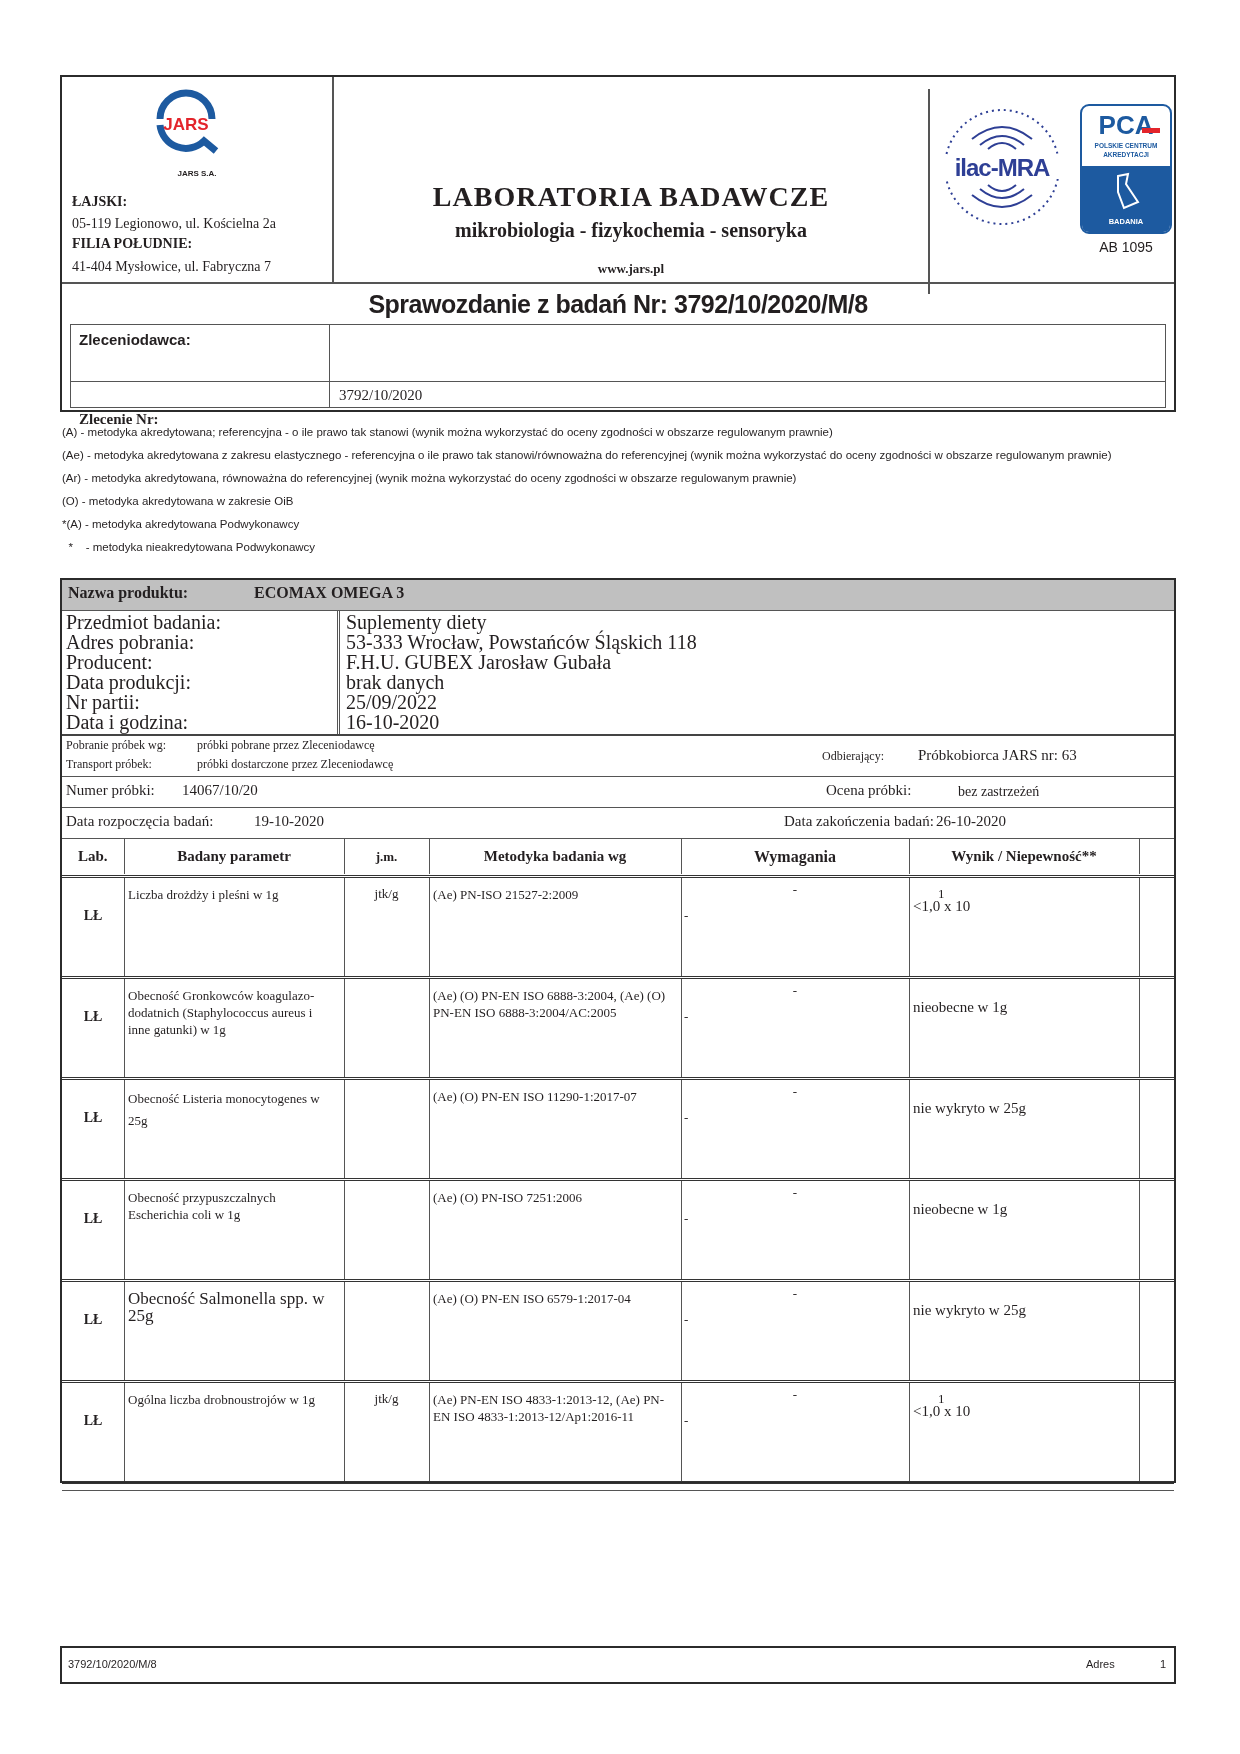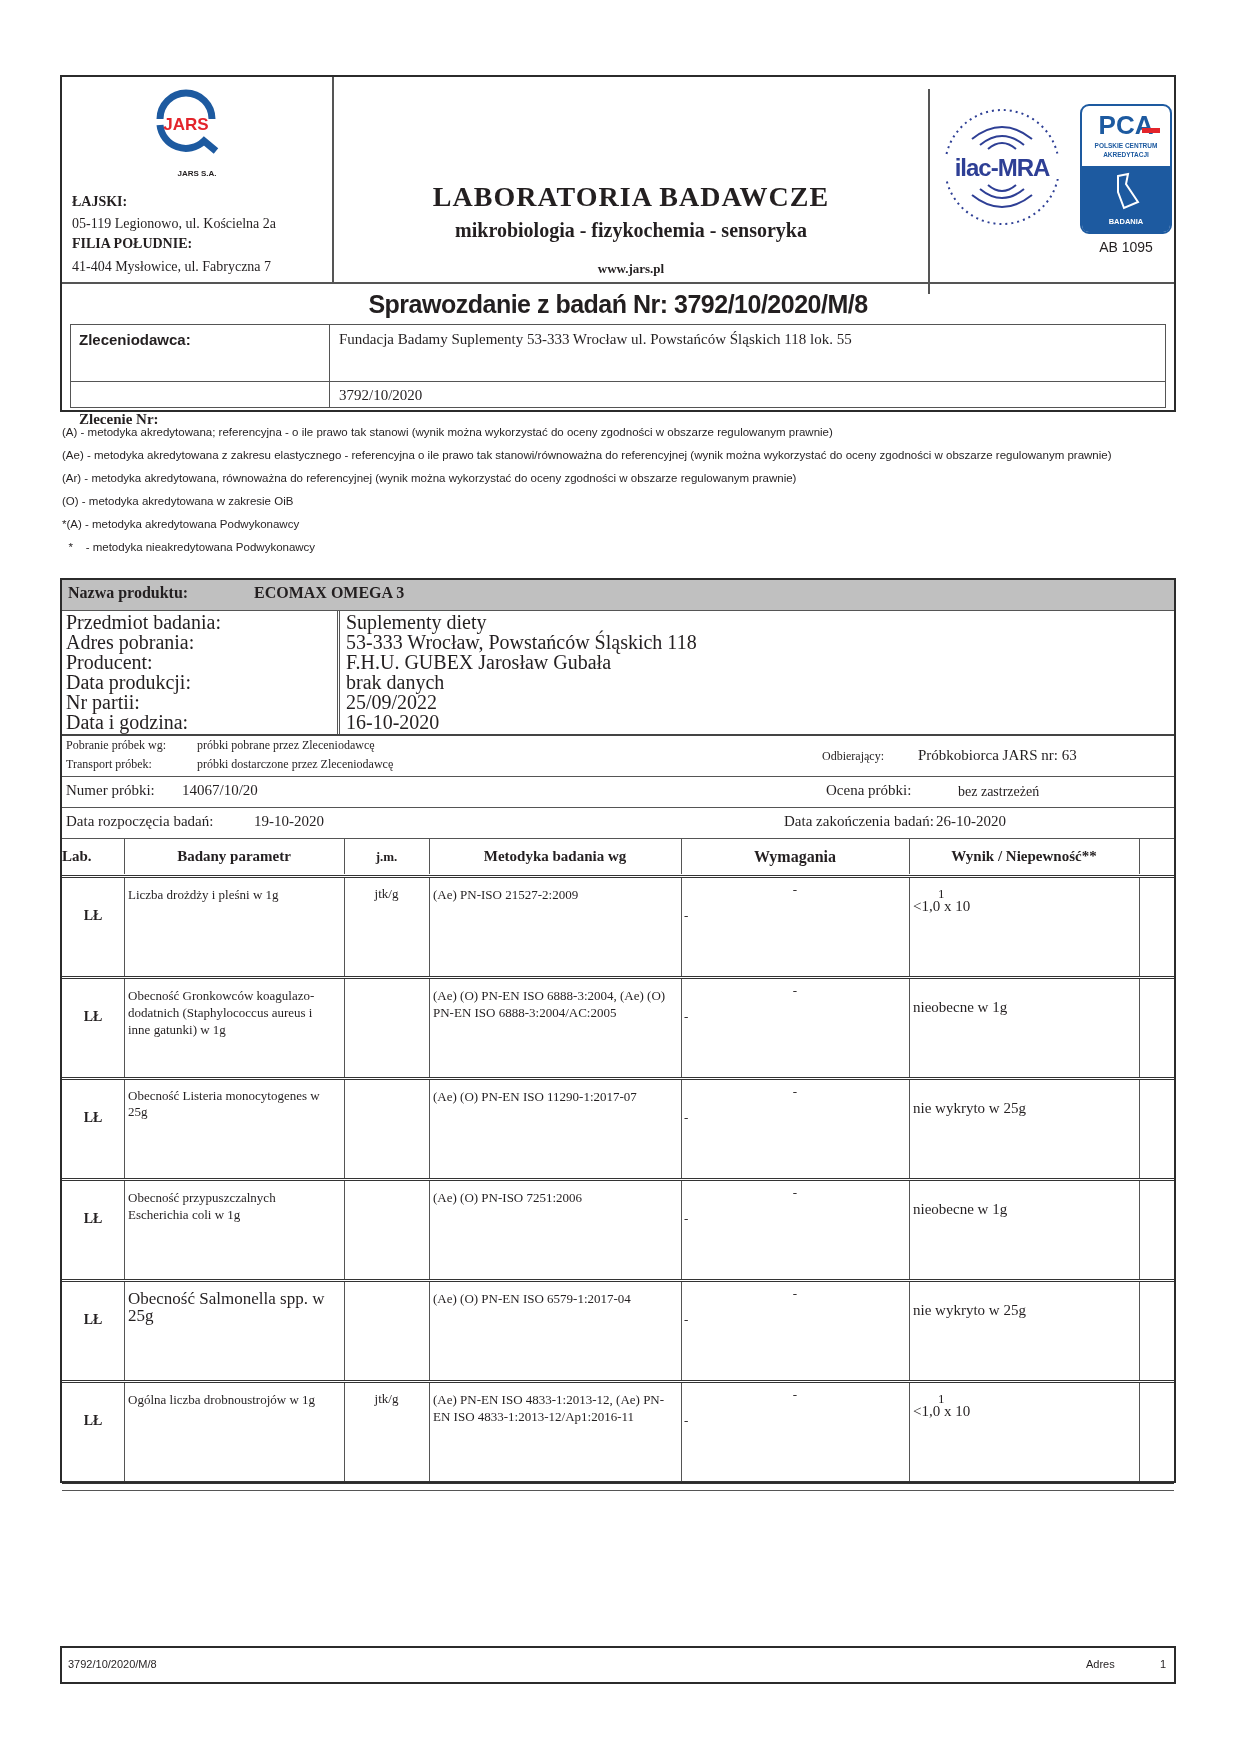--- a/index.html
+++ b/index.html
@@ -86,21 +86,20 @@
     </svg>
     <div class="abs sans" style="left:150px;top:162px;width:92px;text-align:center;font-size:14px;">AB 1095</div>
   </div>
 
   <div id="title-row" class="abs">Sprawozdanie z badań Nr: 3792/10/2020/M/8</div>
 
   <div id="client-table" class="abs">
     <div class="vline" style="left:258px;height:82px;"></div>
     <div class="abs" style="left:0;top:56px;width:1094px;border-top:1px solid #555;"></div>
     <div class="abs serif" style="left:8px;top:6px;font-size:15px;font-weight:bold;font-family:'Liberation Sans Narrow','Liberation Sans',sans-serif;">Zleceniodawca:</div>
-    <div class="abs serif" style="left:268px;top:6px;font-size:15px;">Fundacja Badamy Suplementy  53-333  Wrocław ul. Powstańców Śląskich 118 lok. 55</div>
     <div class="abs serif" style="left:8px;top:62px;font-size:15px;font-weight:bold;margin-top:24px;">Zlecenie Nr:</div>
     <div class="abs serif" style="left:268px;top:62px;font-size:15px;">3792/10/2020</div>
   </div>
 </div>
 
 <div class="abs notes sans" style="top:425px;">
   <div>(A) - metodyka akredytowana; referencyjna - o ile prawo tak stanowi (wynik można wykorzystać do oceny zgodności w obszarze regulowanym prawnie)</div>
   <div>(Ae) - metodyka akredytowana z zakresu elastycznego - referencyjna o ile prawo tak stanowi/równoważna do referencyjnej (wynik można wykorzystać do oceny zgodności w obszarze regulowanym prawnie)</div>
   <div>(Ar) - metodyka akredytowana, równoważna do referencyjnej (wynik można wykorzystać do oceny zgodności w obszarze regulowanym prawnie)</div>
   <div>(O) - metodyka akredytowana w zakresie OiB</div>
@@ -159,21 +158,21 @@
       <col style="width:62px">
         <col style="width:220px">
         <col style="width:85px">
         <col style="width:252px">
         <col style="width:228px">
         <col style="width:230px">
         <col style="width:35px">
     </colgroup>
     <tbody>
         <tr style="height:35px;">
-      <td style="vertical-align:middle;font-weight:bold;font-size:15px;">Lab.</td>
+      <td style="text-align:center;vertical-align:middle;font-weight:bold;font-size:15px;">Lab.</td>
       <td style="text-align:center;vertical-align:middle;font-weight:bold;font-size:15px;">Badany parametr</td>
       <td style="text-align:center;vertical-align:middle;font-weight:bold;font-size:13px;">j.m.</td>
       <td style="text-align:center;vertical-align:middle;font-weight:bold;font-size:15px;">Metodyka badania wg</td>
       <td style="text-align:center;vertical-align:middle;font-weight:bold;font-size:16px;">Wymagania</td>
       <td style="text-align:center;vertical-align:middle;font-weight:bold;font-size:15px;">Wynik / Niepewność**</td>
       <td style="border-right:none;"></td>
     </tr>
   </tbody>
     </table>
   <div id="results-body" class="abs" style="left:0;top:295px;width:1112px;">
@@ -209,21 +208,21 @@
         <div class="abs" style="left: 851px; top: 20px; font-size: 15px;">nieobecne w 1g</div>
       </div>
       <div class="abs" style="left: 0px; top: 202px; width: 1112px; height: 101px; border-top: 3px double rgb(51, 51, 51); box-sizing: border-box;">
         <div class="abs" style="left: 62px; top: 0px; height: 98px; border-left: 1px solid rgb(85, 85, 85);"></div>
         <div class="abs" style="left: 282px; top: 0px; height: 98px; border-left: 1px solid rgb(85, 85, 85);"></div>
         <div class="abs" style="left: 367px; top: 0px; height: 98px; border-left: 1px solid rgb(85, 85, 85);"></div>
         <div class="abs" style="left: 619px; top: 0px; height: 98px; border-left: 1px solid rgb(85, 85, 85);"></div>
         <div class="abs" style="left: 847px; top: 0px; height: 98px; border-left: 1px solid rgb(85, 85, 85);"></div>
         <div class="abs" style="left: 1077px; top: 0px; height: 98px; border-left: 1px solid rgb(85, 85, 85);"></div>
         <div class="abs" style="left: 0px; top: 30px; width: 62px; text-align: center; font-size: 14px; font-weight: bold;">LŁ</div>
-        <div class="abs" style="left: 66px; top: 8px; width: 210px; font-size: 13px; line-height: 16px;">Obecność Listeria monocytogenes w 25g</div>
+        <div class="abs" style="left: 66px; top: 8px; width: 210px; font-size: 13px; line-height: 22px;">Obecność Listeria monocytogenes w 25g</div>
         <div class="abs" style="left: 282px; top: 8px; width: 85px; text-align: center; font-size: 13px;"></div>
         <div class="abs" style="left: 371px; top: 8px; width: 244px; font-size: 13px; line-height: 17px;">(Ae) (O) PN-EN ISO 11290-1:2017-07</div>
         <div class="abs" style="left: 619px; top: 4px; width: 228px; text-align: center; font-size: 13px;">-</div>
         <div class="abs" style="left: 622px; top: 30px; font-size: 13px;">-</div>
         <div class="abs" style="left: 851px; top: 20px; font-size: 15px;">nie wykryto w 25g</div>
       </div>
       <div class="abs" style="left: 0px; top: 303px; width: 1112px; height: 101px; border-top: 3px double rgb(51, 51, 51); box-sizing: border-box;">
         <div class="abs" style="left: 62px; top: 0px; height: 98px; border-left: 1px solid rgb(85, 85, 85);"></div>
         <div class="abs" style="left: 282px; top: 0px; height: 98px; border-left: 1px solid rgb(85, 85, 85);"></div>
         <div class="abs" style="left: 367px; top: 0px; height: 98px; border-left: 1px solid rgb(85, 85, 85);"></div>

